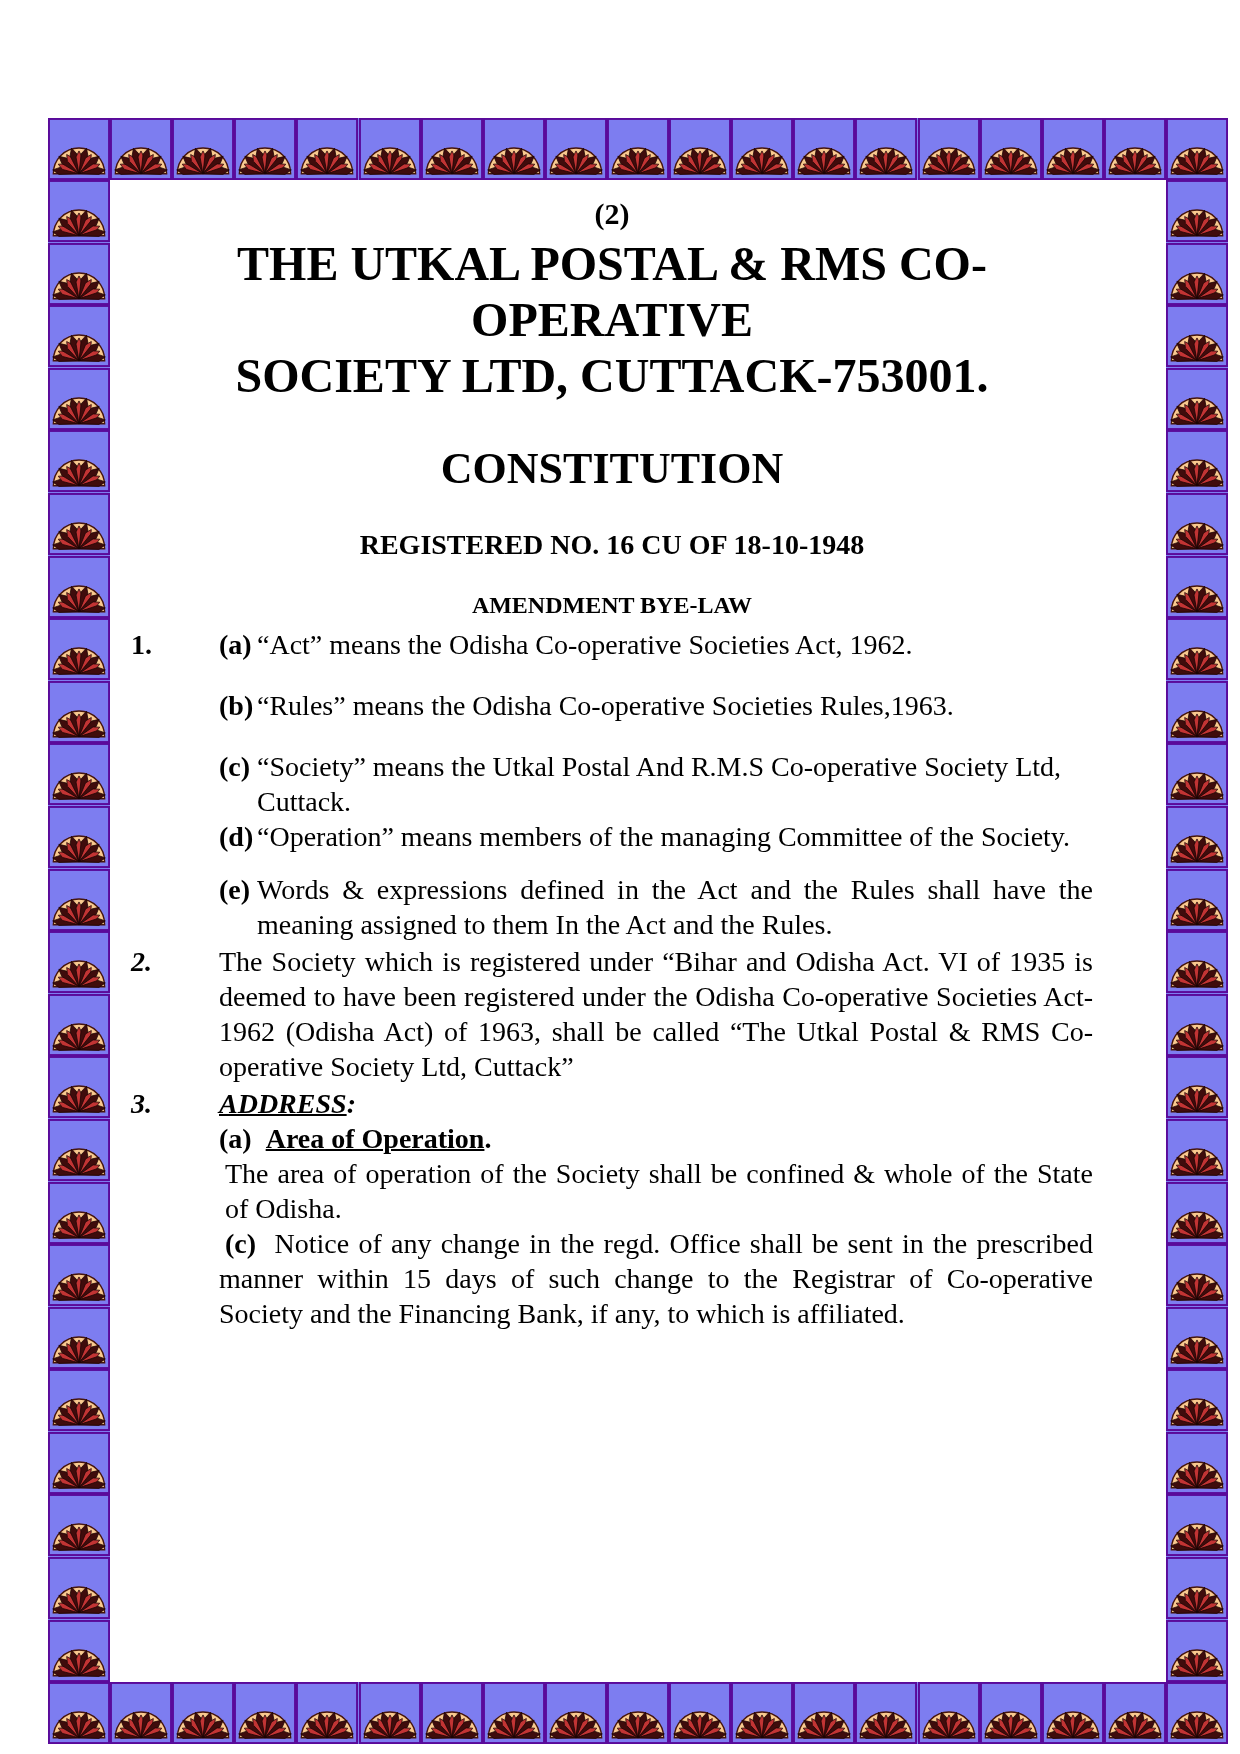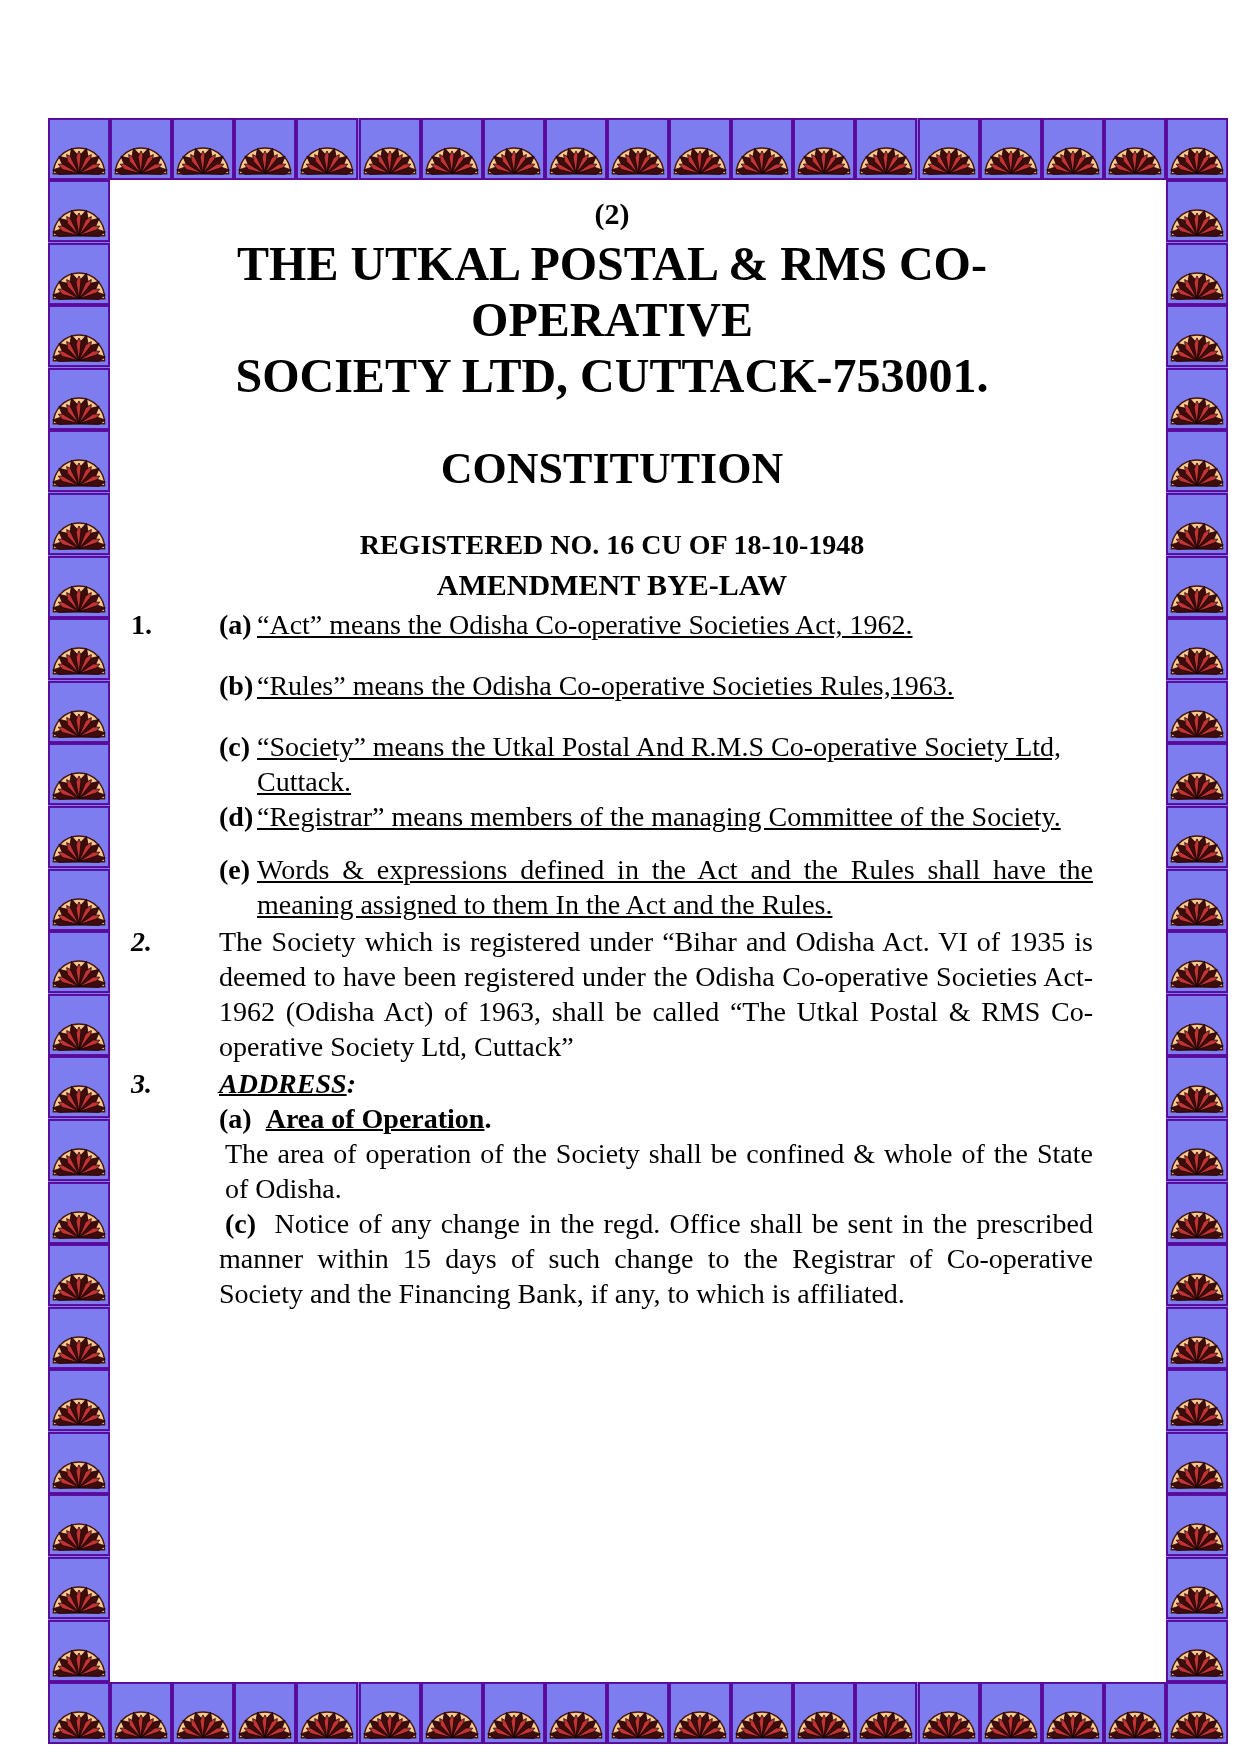--- a/index.html
+++ b/index.html
@@ -13,31 +13,31 @@
   .strip-left{left:0;top:62px;bottom:62px;width:62px;flex-direction:column;}
   .strip-right{right:0;top:62px;bottom:62px;width:62px;flex-direction:column;}
   .tile{width:62px;height:62px;flex:0 0 auto;display:block;}
   
   .content{position:absolute;left:113px;top:186px;width:1050px;padding:10px 70px 0 18px;
            box-sizing:border-box;font-size:28px;line-height:35px;}
   .pageno{text-align:center;font-weight:bold;font-size:30px;line-height:36px;}
   .doc-title{text-align:center;font-weight:bold;font-size:48px;line-height:56px;margin:4px;}
   .constitution{text-align:center;font-weight:bold;font-size:44px;line-height:52px;margin-top:39px;}
   .registration{text-align:center;font-weight:bold;font-size:28px;line-height:40px;margin-top:30px;}
-  .amendment{text-align:center;font-weight:bold;font-size:30px;line-height:40px;}
+  .amendment{text-align:center;font-weight:bold;font-size:24px;line-height:40px;margin-top:20px;}
   .item{display:flex;margin-top:2px;}
   .inum{width:88px;flex:0 0 auto;font-weight:bold;}
   .inum.it{font-style:italic;}
   .ibody{flex:1;min-width:0;}
   .intro{text-align:justify;margin-bottom:2px;}
   .clause{display:flex;}
   .clause.gap{margin-bottom:26px;}
   .clause.gap-sm{margin-bottom:18px;}
   .clabel{width:38px;flex:0 0 auto;font-weight:bold;}
-  .ctext{flex:1;min-width:0;text-decoration:underline;}
+  .ctext{flex:1;min-width:0;}
   .ctext.just{text-align:justify;}
   .item-label{font-weight:bold;font-style:italic;text-decoration:underline;text-decoration-thickness:2px;}
   .item-colon{font-weight:bold;font-style:italic;}
   .para-just{text-align:justify;}
   .sub-head{font-weight:bold;}
   .sub-title{text-decoration:underline;text-decoration-thickness:2px;}
   .blabel{font-weight:bold;}
   .sub-body-indent{padding-left:6px;}
 </style>
 </head>
@@ -1458,21 +1458,21 @@
           <span class="ctext">“Rules” means the Odisha Co-operative Societies Rules,1963.</span>
         </div>
 
         <div class="clause">
           <span class="clabel">(c)</span>
           <span class="ctext">“Society” means the Utkal Postal And R.M.S Co-operative Society Ltd, Cuttack.</span>
         </div>
 
         <div class="clause gap-sm">
           <span class="clabel">(d)</span>
-          <span class="ctext">“Registrar” means members of the managing Committee of the Society.</span>
+          <span class="ctext">“Operation” means members of the managing Committee of the Society.</span>
         </div>
 
         <div class="clause">
           <span class="clabel">(e)</span>
           <span class="ctext just">Words &amp; expressions defined in the Act and the Rules shall have the meaning assigned to them In the Act and the Rules.</span>
         </div>
       </div>
     </div>
 
     <div class="item">

